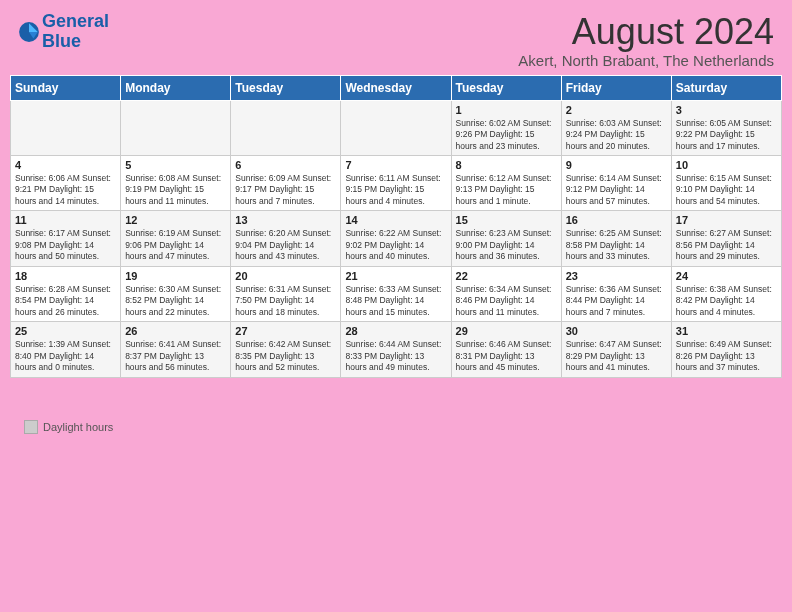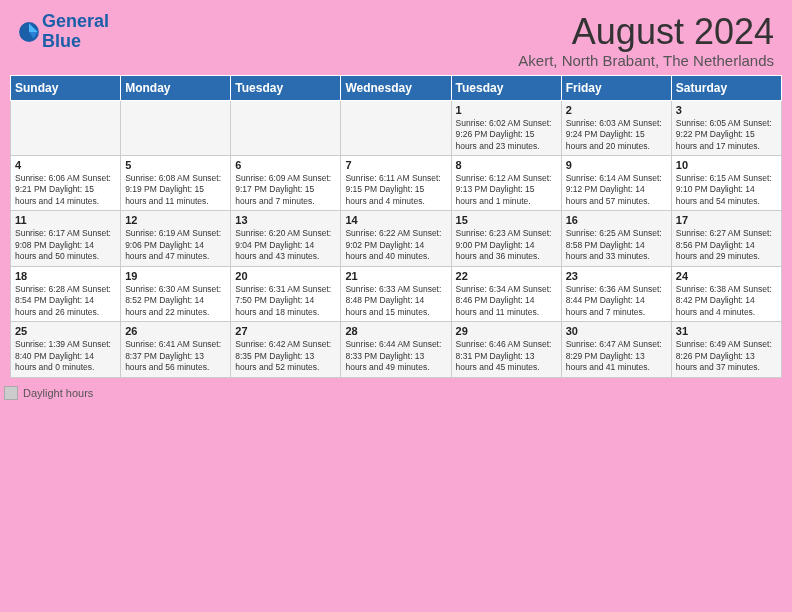--- a/index.html
+++ b/index.html
@@ -25,21 +25,21 @@
     
     .calendar td { border: 1px solid #ccc; vertical-align: top; font-size: 9px; color: #333; padding: 3px 4px; width: calc(100%/7); background: #fff; }
     .calendar td.empty { background: #f9f9f9; }
     .calendar tr:nth-child(odd) td:not(.header-row) { background: #f5f5f5; }
     .calendar tr.row-even td { background: #ffffff; }
     .calendar tr.row-odd td { background: #f0f0f0; }
     
     .day-num { font-size: 11px; font-weight: bold; color: #222; margin-bottom: 2px; }
     .day-info { font-size: 8.5px; line-height: 1.35; color: #333; }
     
-    .legend { display: flex; align-items: center; padding: 4px 4px; font-size: 11px; color: #555; }
+    .legend { display: flex; align-items: center; padding: 4px 24px; font-size: 11px; color: #555; margin-top: 34px; }
     .legend-box { width: 14px; height: 14px; background: #ccc; border: 1px solid #aaa; margin-right: 5px; display: inline-block; }
   </style>
 </head>
 <body>
 
 <div class="page">
   <div class="header">
     <div class="logo">
       <svg class="logo-icon" viewBox="0 0 40 40" xmlns="http://www.w3.org/2000/svg">
         <ellipse cx="20" cy="20" rx="18" ry="18" fill="#1a5fa8"></ellipse>

